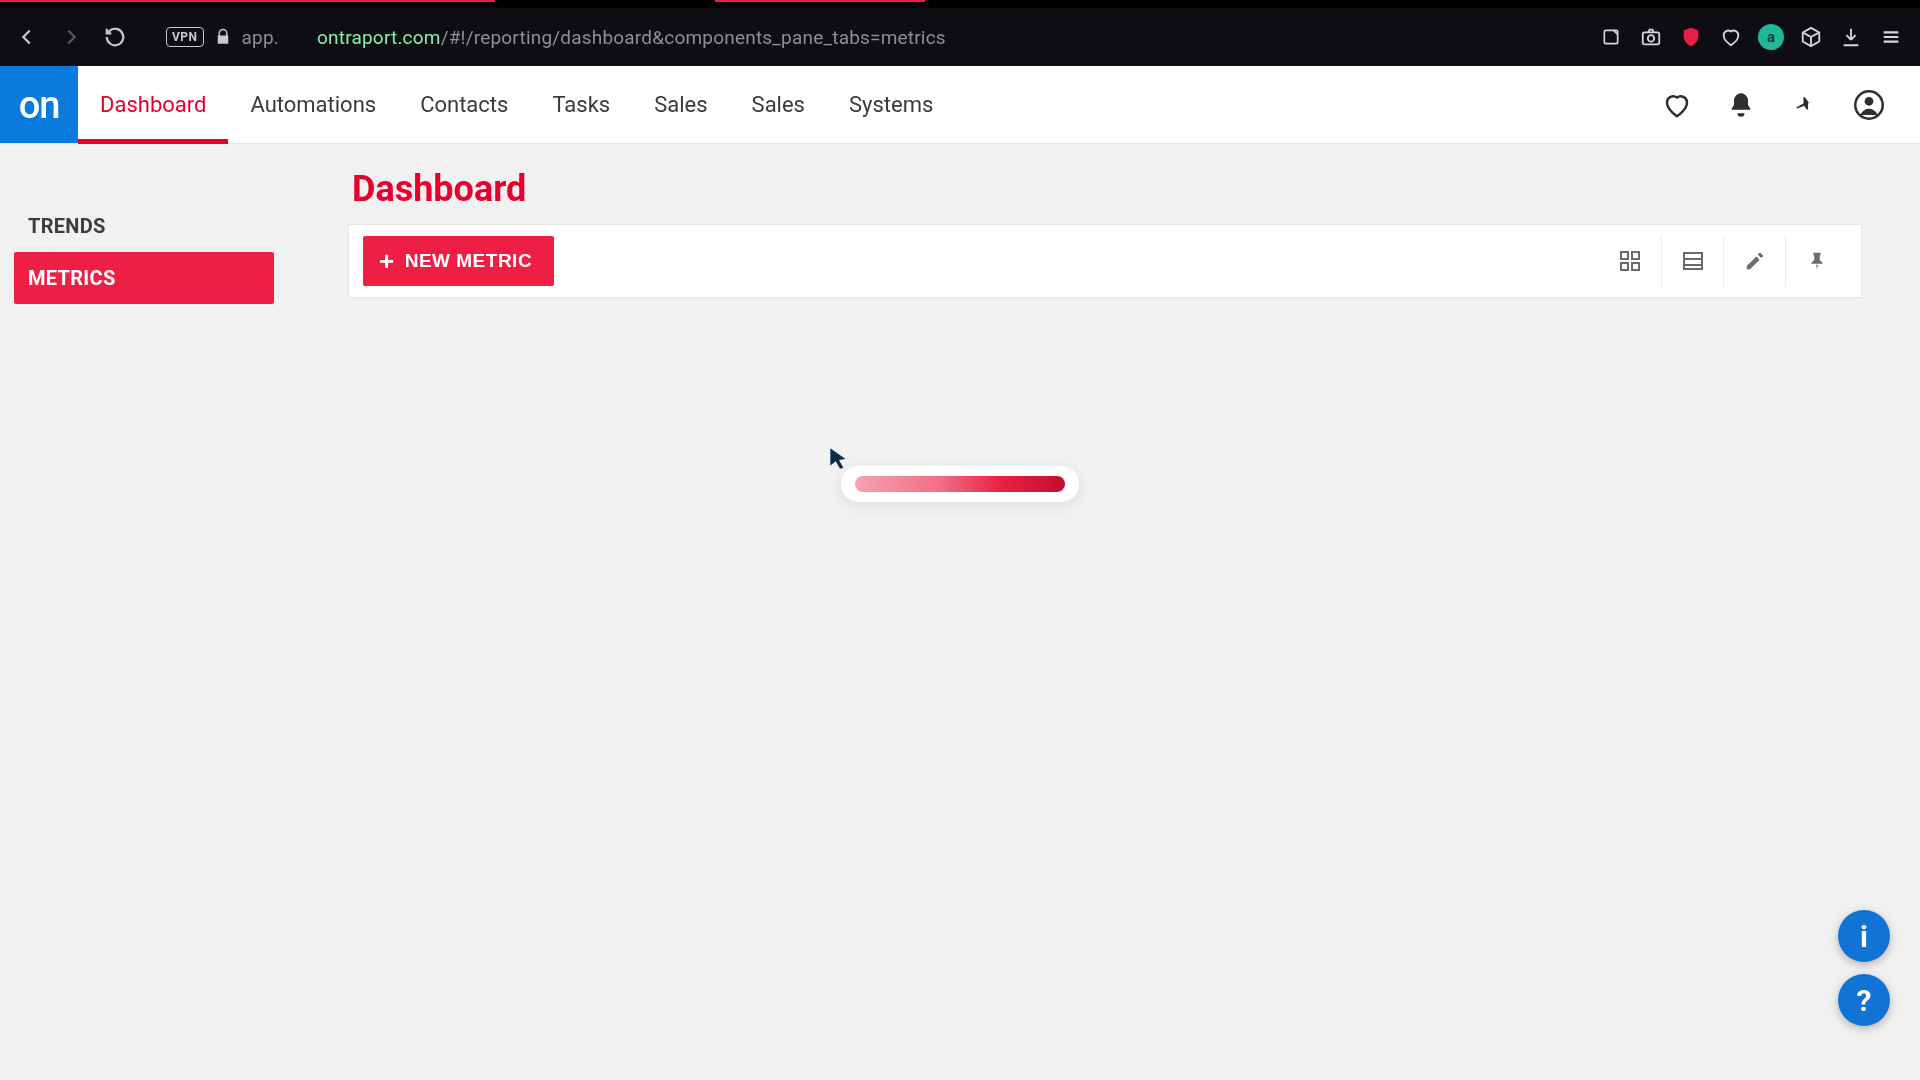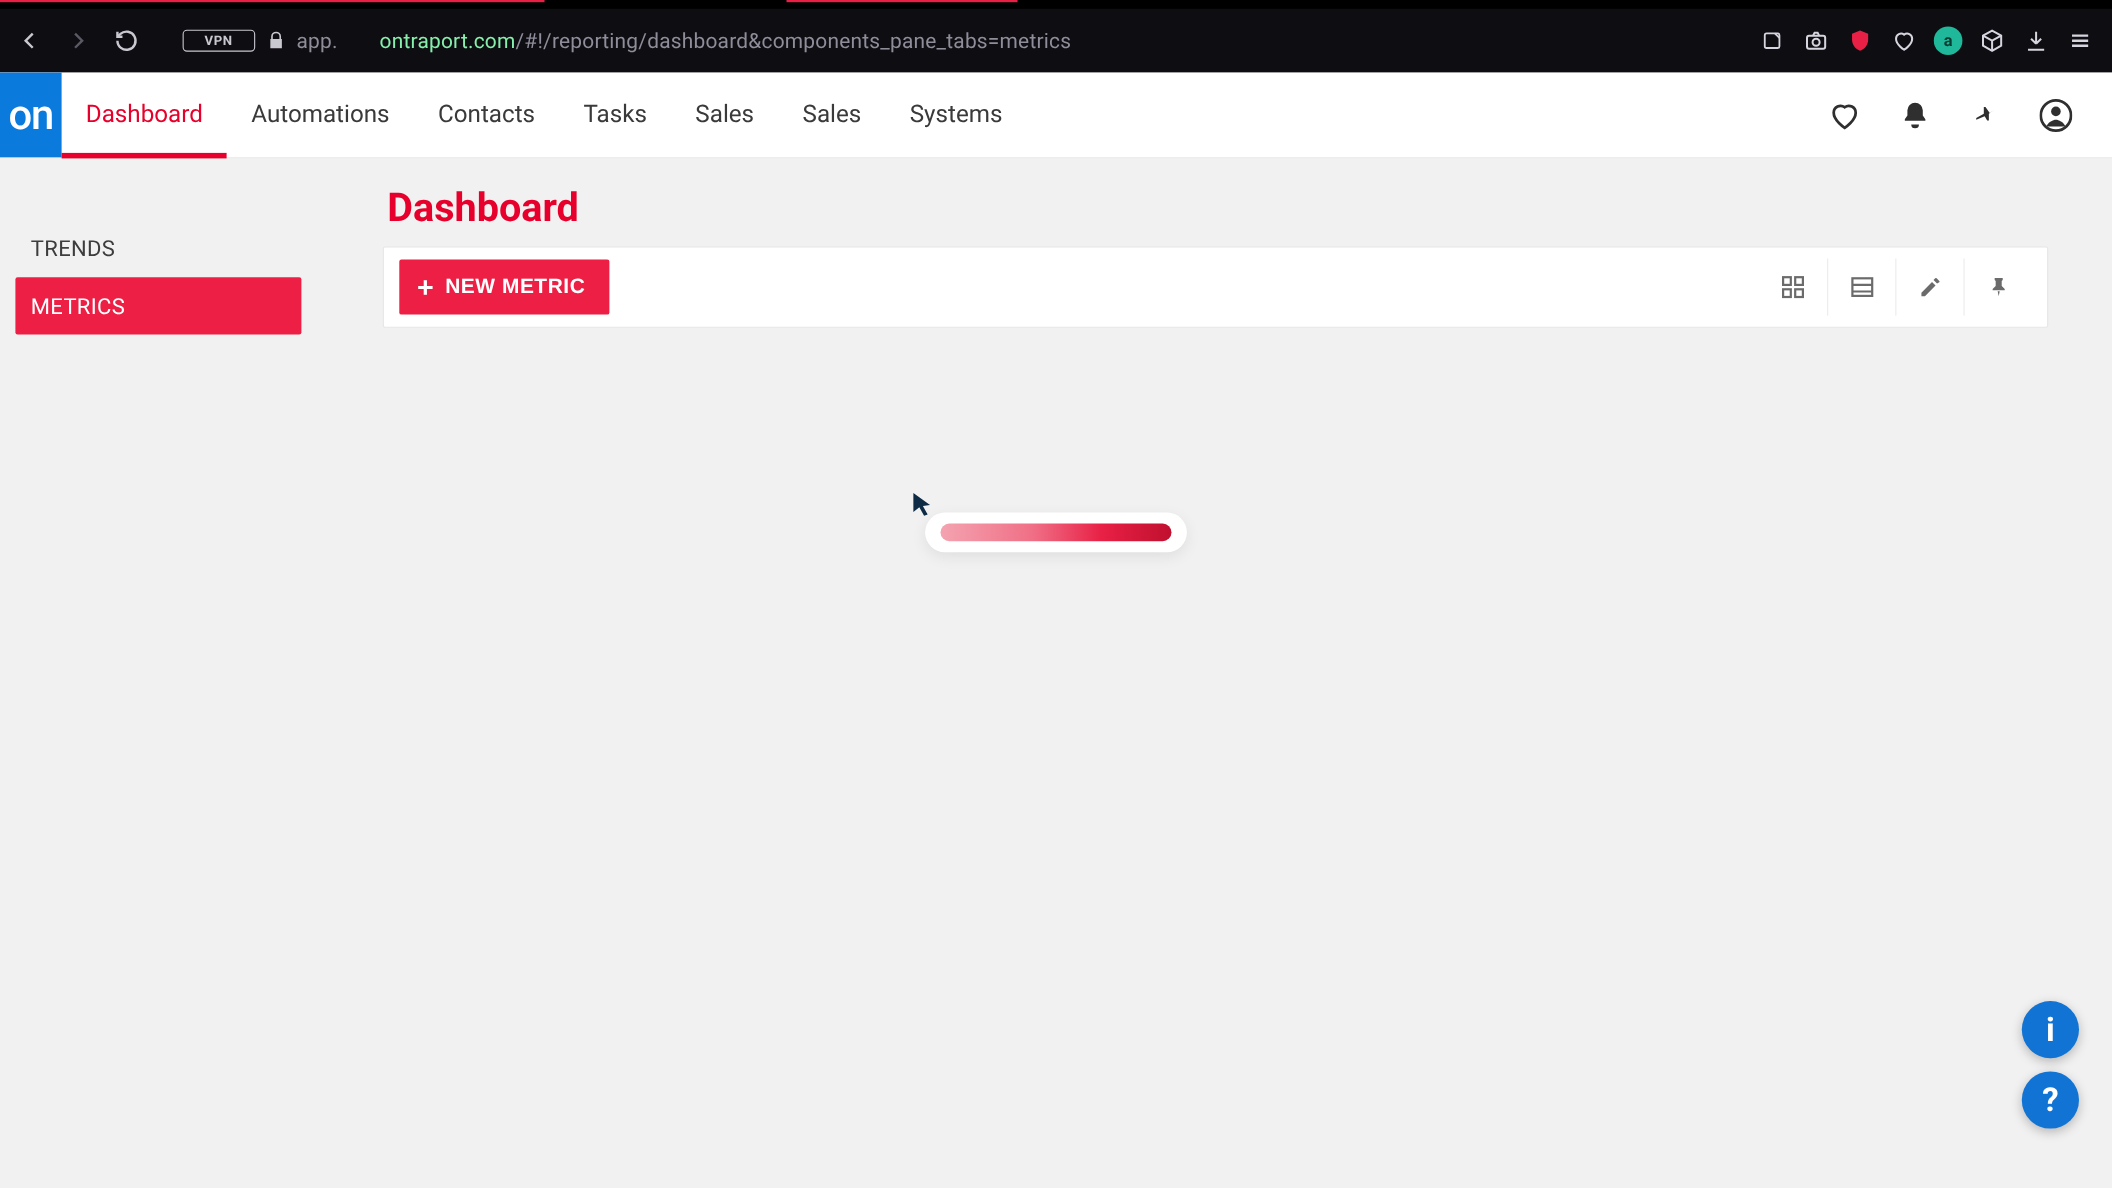--- a/index.html
+++ b/index.html
@@ -6,44 +6,44 @@
   html, body { width: 1920px; height: 1080px; font-family: -apple-system, BlinkMacSystemFont, "Segoe UI", Roboto, Arial, sans-serif; overflow: hidden; background:#000; }
 
   
   .browser-chrome { background:#0e0d12; height:66px; display:flex; flex-direction:column; }
   .tab-strip { height:8px; background:#000; position:relative; }
   .tab-strip::before{content:"";position:absolute;left:0;top:0;height:2px;width:495px;background:#e82045;}
   .tab-strip::after{content:"";position:absolute;left:715px;top:0;height:2px;width:210px;background:#e82045;}
   .addr-row { flex:1; display:flex; align-items:center; padding:0 10px; gap:10px; }
   .chrome-btn { width:34px; height:34px; display:flex; align-items:center; justify-content:center; color:#c9c7d0; border-radius:6px; }
   .chrome-btn.disabled { color:#5a5964; }
-  .vpn-badge { border:1.5px solid #c9c7d0; color:#c9c7d0; font-size:12px; font-weight:700; padding:2px 19px; border-radius:4px; letter-spacing:.5px;}
+  .vpn-badge { border:1.5px solid #c9c7d0; color:#c9c7d0; font-size:12px; font-weight:700; padding:2px 5px; border-radius:4px; letter-spacing:.5px;}
   .lock { color:#c9c7d0; }
   .url { color:#8f8d99; font-size:19px; letter-spacing:.2px; flex:1; white-space:nowrap; overflow:hidden; }
   .url .host { color:#86efac;margin-left:38px; }
   .chrome-right { display:flex; align-items:center; gap:14px; margin-left:auto; padding-right:6px;}
   .chrome-ico { width:26px; height:26px; display:flex; align-items:center; justify-content:center; color:#d6d4de; }
   .avatar-circle { width:26px; height:26px; border-radius:50%; background:#1fb89a; color:#083b31; display:flex; align-items:center; justify-content:center; font-weight:700; font-size:15px;}
   .shield-red { color:#e82045; }
 
   
   .app { background:#f1f1f1; height:calc(1080px - 66px); position:relative; }
   .app-header { background:#fff; height:78px; display:flex; align-items:stretch; border-bottom:1px solid #e6e6e6; }
-  .logo { width:56px; background:#0a7bdc; color:#fff; display:flex; align-items:center; justify-content:center; font-size:38px; font-weight:500; letter-spacing:-1px;}
+  .logo { width:78px; background:#0a7bdc; color:#fff; display:flex; align-items:center; justify-content:center; font-size:38px; font-weight:500; letter-spacing:-1px;}
   .nav { display:flex; align-items:center; }
   .nav-item { padding:0 22px; height:100%; display:flex; align-items:center; font-size:22px; color:#3a3a3a; position:relative; cursor:pointer;}
   .nav-item.active { color:#e6002b; }
   .nav-item.active::after { content:""; position:absolute; left:0; right:0; bottom:-1px; height:5px; background:#e6002b; }
   .header-right { margin-left:auto; display:flex; align-items:center; gap:34px; padding-right:36px; color:#2f2f2f; }
   .hicon { width:30px; height:30px; display:flex; align-items:center; justify-content:center; }
 
   
   .body { display:flex; height:calc(100% - 78px); }
   .sidebar { width:288px; padding-top:56px; }
-  .side-item { padding:14px 26px; font-size:20px; font-weight:400; color:#3d3d3d; letter-spacing:.3px; cursor:pointer;}
+  .side-item { padding:14px 26px; font-size:20px; font-weight:700; color:#3d3d3d; letter-spacing:.3px; cursor:pointer;}
   .side-item.active { background:#ed1f45; color:#fff; margin:0 14px 0 14px; padding:14px 14px; border-radius:2px;}
   .side-item:not(.active){ margin:0 14px; padding-left:14px;}
 
   .main { flex:1; padding:24px 58px 0 60px; }
   .page-title { color:#e6002b; font-size:36px; font-weight:700; margin:0 0 14px 4px;}
   .toolbar { background:#fff; border:1px solid #e6e6e6; border-radius:2px; height:74px; display:flex; align-items:center; padding:0 14px; }
   .new-btn { background:#ed1f45; color:#fff; border:none; height:50px; padding:0 22px 0 16px; display:flex; align-items:center; gap:10px; font-size:19px; font-weight:700; letter-spacing:.5px; cursor:pointer; border-radius:2px;}
   .new-btn .plus { font-size:26px; font-weight:700; line-height:1; }
   .toolbar-right { margin-left:auto; display:flex; }
   .tbtn { width:62px; height:52px; display:flex; align-items:center; justify-content:center; border-left:1px solid #ececec; color:#6b6b6b; cursor:pointer;}

